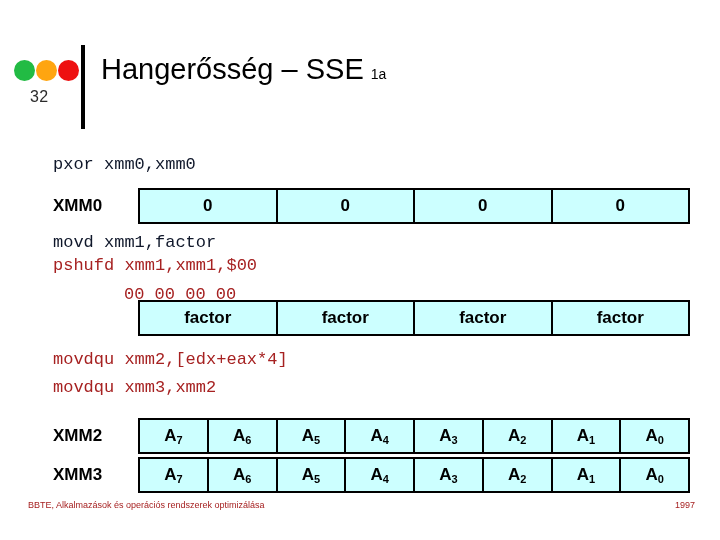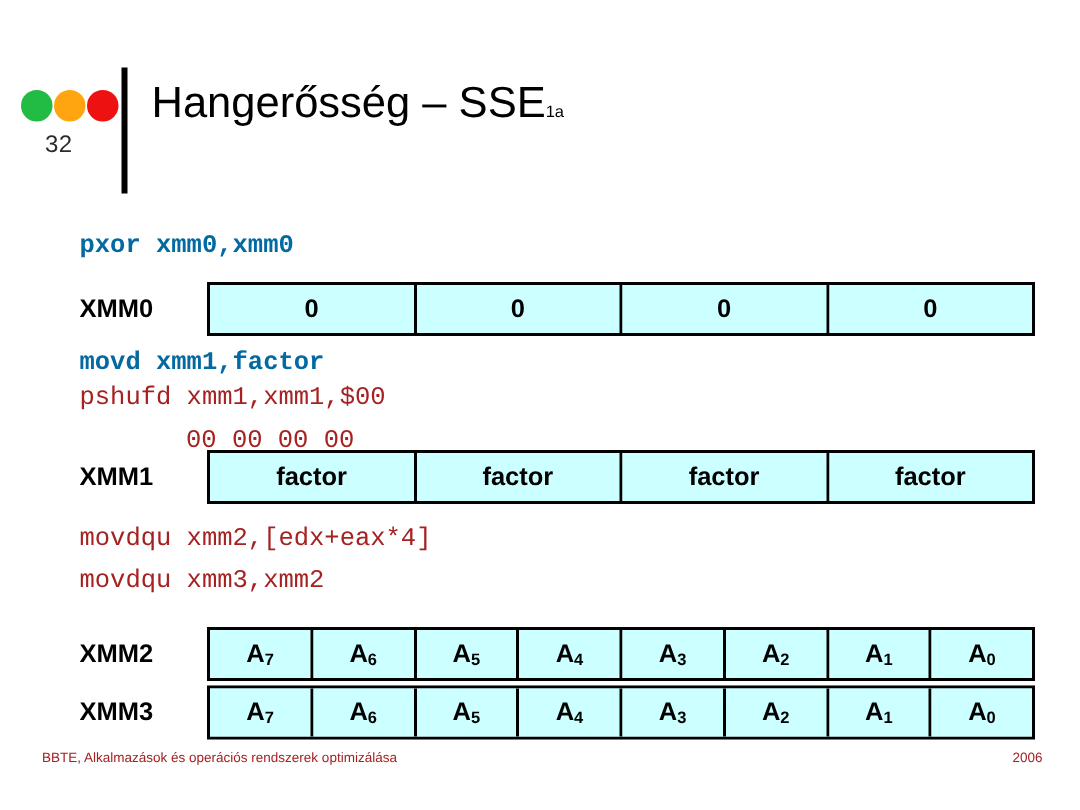--- a/index.html
+++ b/index.html
@@ -64,34 +64,34 @@
   #page-title {
     position: absolute;
     left: 101px;
     top: 53px;
     font-size: 29px;
     color: #000000;
     white-space: nowrap;
     font-family: "Liberation Sans", sans-serif;
   }
   #page-title-suffix {
-    font-size: 11px;
-    margin-left: 0;
+    font-size: 14px;
+    margin-left: 7px;
     vertical-align: baseline;
   }
 
   
   .code {
     position: absolute;
     font-family: "Liberation Mono", monospace;
     font-size: 17px;
     white-space: pre;
     letter-spacing: 0px;
   }
-  .code.black { color: #0369a1; font-weight: bold; }
+  .code.black { color: #0f172a; }
   .code.red   { color: #A62121; }
 
   #code-pxor        { left: 53px; top: 155px; }
   #code-movd        { left: 53px; top: 233px; }
   #code-pshufd      { left: 53px; top: 256px; }
   #code-pshufd-cont { left: 124px; top: 285px; }
   #code-movdqu1     { left: 53px; top: 350px; }
   #code-movdqu2     { left: 53px; top: 378px; }
 
   
@@ -211,21 +211,20 @@
   <div class="reg-label">XMM0</div>
   <div class="reg-box">
     <div class="reg-cell">0</div>
     <div class="reg-cell">0</div>
     <div class="reg-cell">0</div>
     <div class="reg-cell">0</div>
   </div>
 </div>
 
 <div class="reg-row" id="row-xmm1">
-  <div class="reg-label">XMM1</div>
   <div class="reg-box">
     <div class="reg-cell">factor</div>
     <div class="reg-cell">factor</div>
     <div class="reg-cell">factor</div>
     <div class="reg-cell">factor</div>
   </div>
 </div>
 
 <div class="reg-row" id="row-xmm2">
   <div class="reg-label">XMM2</div>
@@ -298,14 +297,14 @@
       </div>
     <div class="reg-cell">
         <span>A</span>
         <sub>0</sub>
       </div>
   </div>
 </div>
 
 <div id="footer">
   <div id="footer-left">BBTE, Alkalmazások és operációs rendszerek optimizálása</div>
-  <div id="footer-right">2006</div>
+  <div id="footer-right">1997</div>
 </div>
 
 </body></html>

